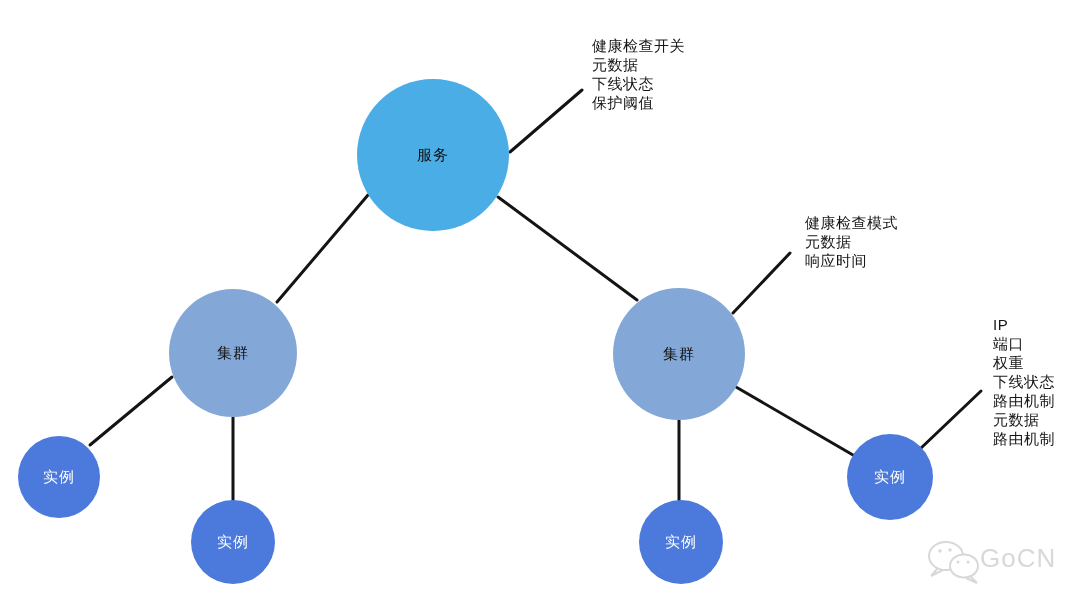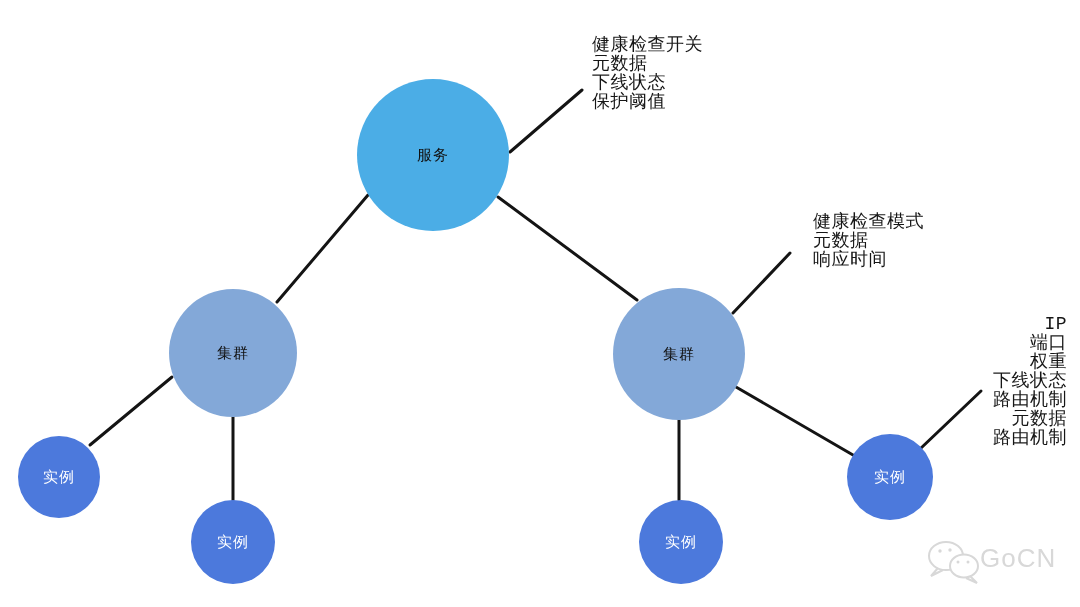--- a/index.html
+++ b/index.html
@@ -22,26 +22,25 @@
     width: 1080px;
     height: 607px;
   }
   .node-label {
     font-family: "Liberation Sans", sans-serif;
     font-size: 15px;
     letter-spacing: 1px;
   }
   .annotation {
     position: absolute;
-    font-size: 18px;
+    font-size: 15px;
     line-height: 19px;
     color: #161616;
     white-space: nowrap;
     letter-spacing: 0.5px;
-    font-family: Liberation Mono, monospace;
   }
   .watermark-text {
     font-family: "Liberation Sans", sans-serif;
     font-size: 26px;
     letter-spacing: 1px;
   }
 </style>
 </head>
 <body>
 
@@ -95,27 +94,27 @@
     <text class="watermark-text" x="980" y="567" fill="#d8d8d8">GoCN</text>
   </svg>
 
   <div class="annotation" style="left:592px; top:36px;">
     <div>健康检查开关</div>
     <div>元数据</div>
     <div>下线状态</div>
     <div>保护阈值</div>
   </div>
 
-  <div class="annotation" style="left:805px; top:213px;margin-left:8px;">
+  <div class="annotation" style="left:805px; top:213px;">
     <div>健康检查模式</div>
     <div>元数据</div>
     <div>响应时间</div>
   </div>
 
-  <div class="annotation" style="left:993px; top:315px;text-align:right;">
+  <div class="annotation" style="left:993px; top:315px;">
     <div>IP</div>
     <div>端口</div>
     <div>权重</div>
     <div>下线状态</div>
     <div>路由机制</div>
     <div>元数据</div>
     <div>路由机制</div>
   </div>
 
 </div>

